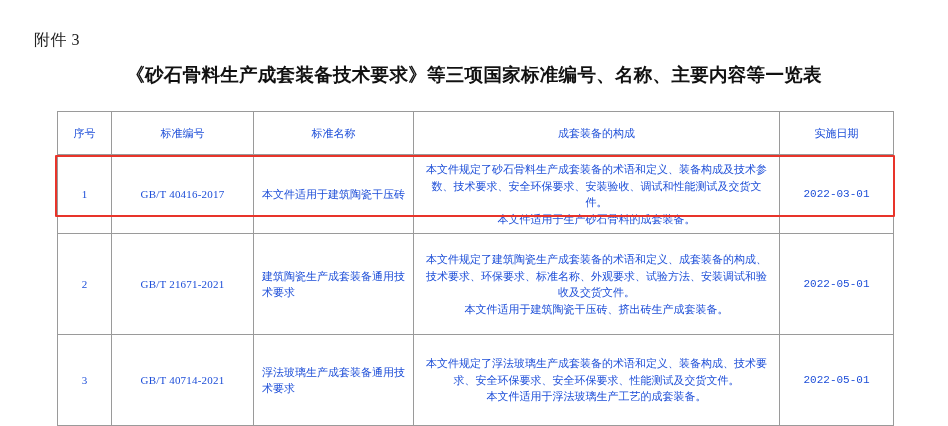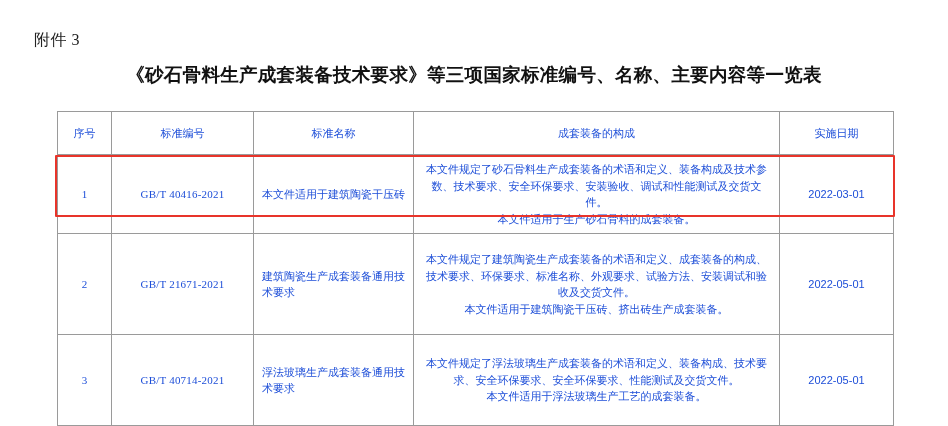--- a/index.html
+++ b/index.html
@@ -88,21 +88,21 @@
   }
   td.content {
     text-align: center;
     line-height: 1.55;
   }
   td.content p {
     margin: 0;
     text-indent: 0;
   }
   td.date {
-    font-family: Liberation Sans, sans-serif;
+    font-family: Liberation Mono, monospace;
     white-space: nowrap;
     font-size: 13px;
   }
   .row-1 td { height: 62px; }
   .row-2 td { height: 88px; }
   .row-3 td { height: 78px; }
 
   .highlight-box {
     position: absolute;
     left: 55px;
@@ -138,21 +138,21 @@
           <th>序号</th>
           <th>标准编号</th>
           <th>标准名称</th>
           <th>成套装备的构成</th>
           <th>实施日期</th>
         </tr>
       </thead>
       <tbody>
         <tr class="row-1">
           <td class="seq">1</td>
-          <td class="code">GB/T 40416-2021</td>
+          <td class="code">GB/T 40416-2017</td>
           <td class="name">本文件适用于建筑陶瓷干压砖</td>
           <td class="content">
             <p>本文件规定了砂石骨料生产成套装备的术语和定义、装备构成及技术参数、技术要求、安全环保要求、安装验收、调试和性能测试及交货文件。</p>
             <p>本文件适用于生产砂石骨料的成套装备。</p>
           </td>
           <td class="date">2022-03-01</td>
         </tr>
         <tr class="row-2">
           <td class="seq">2</td>
           <td class="code">GB/T 21671-2021</td>

